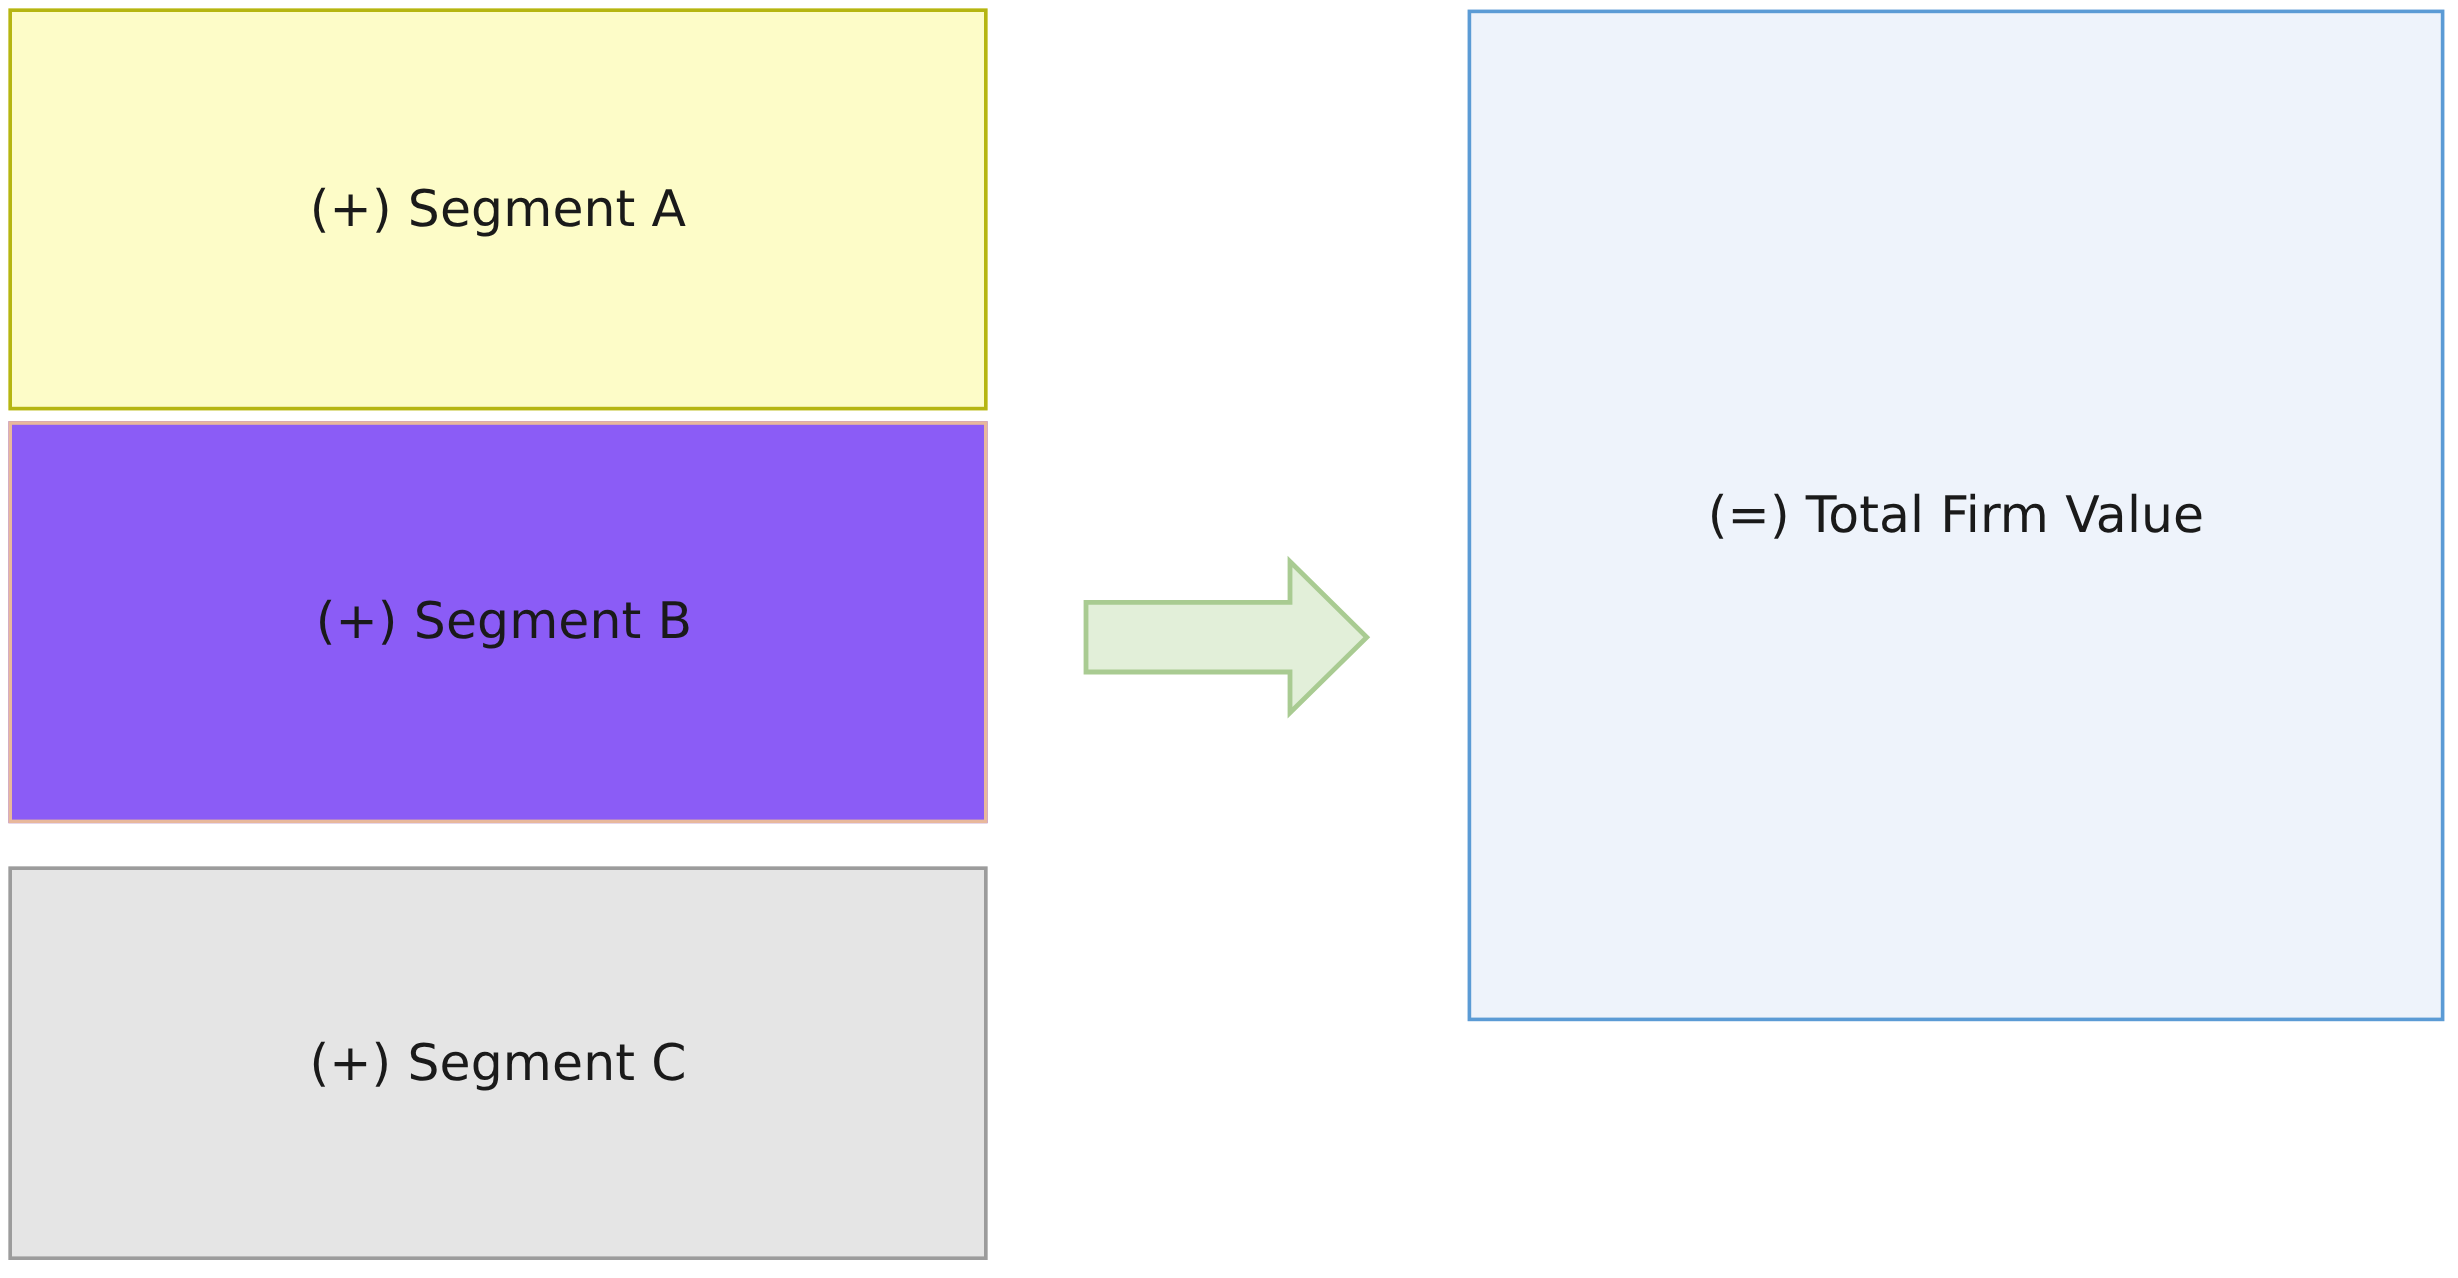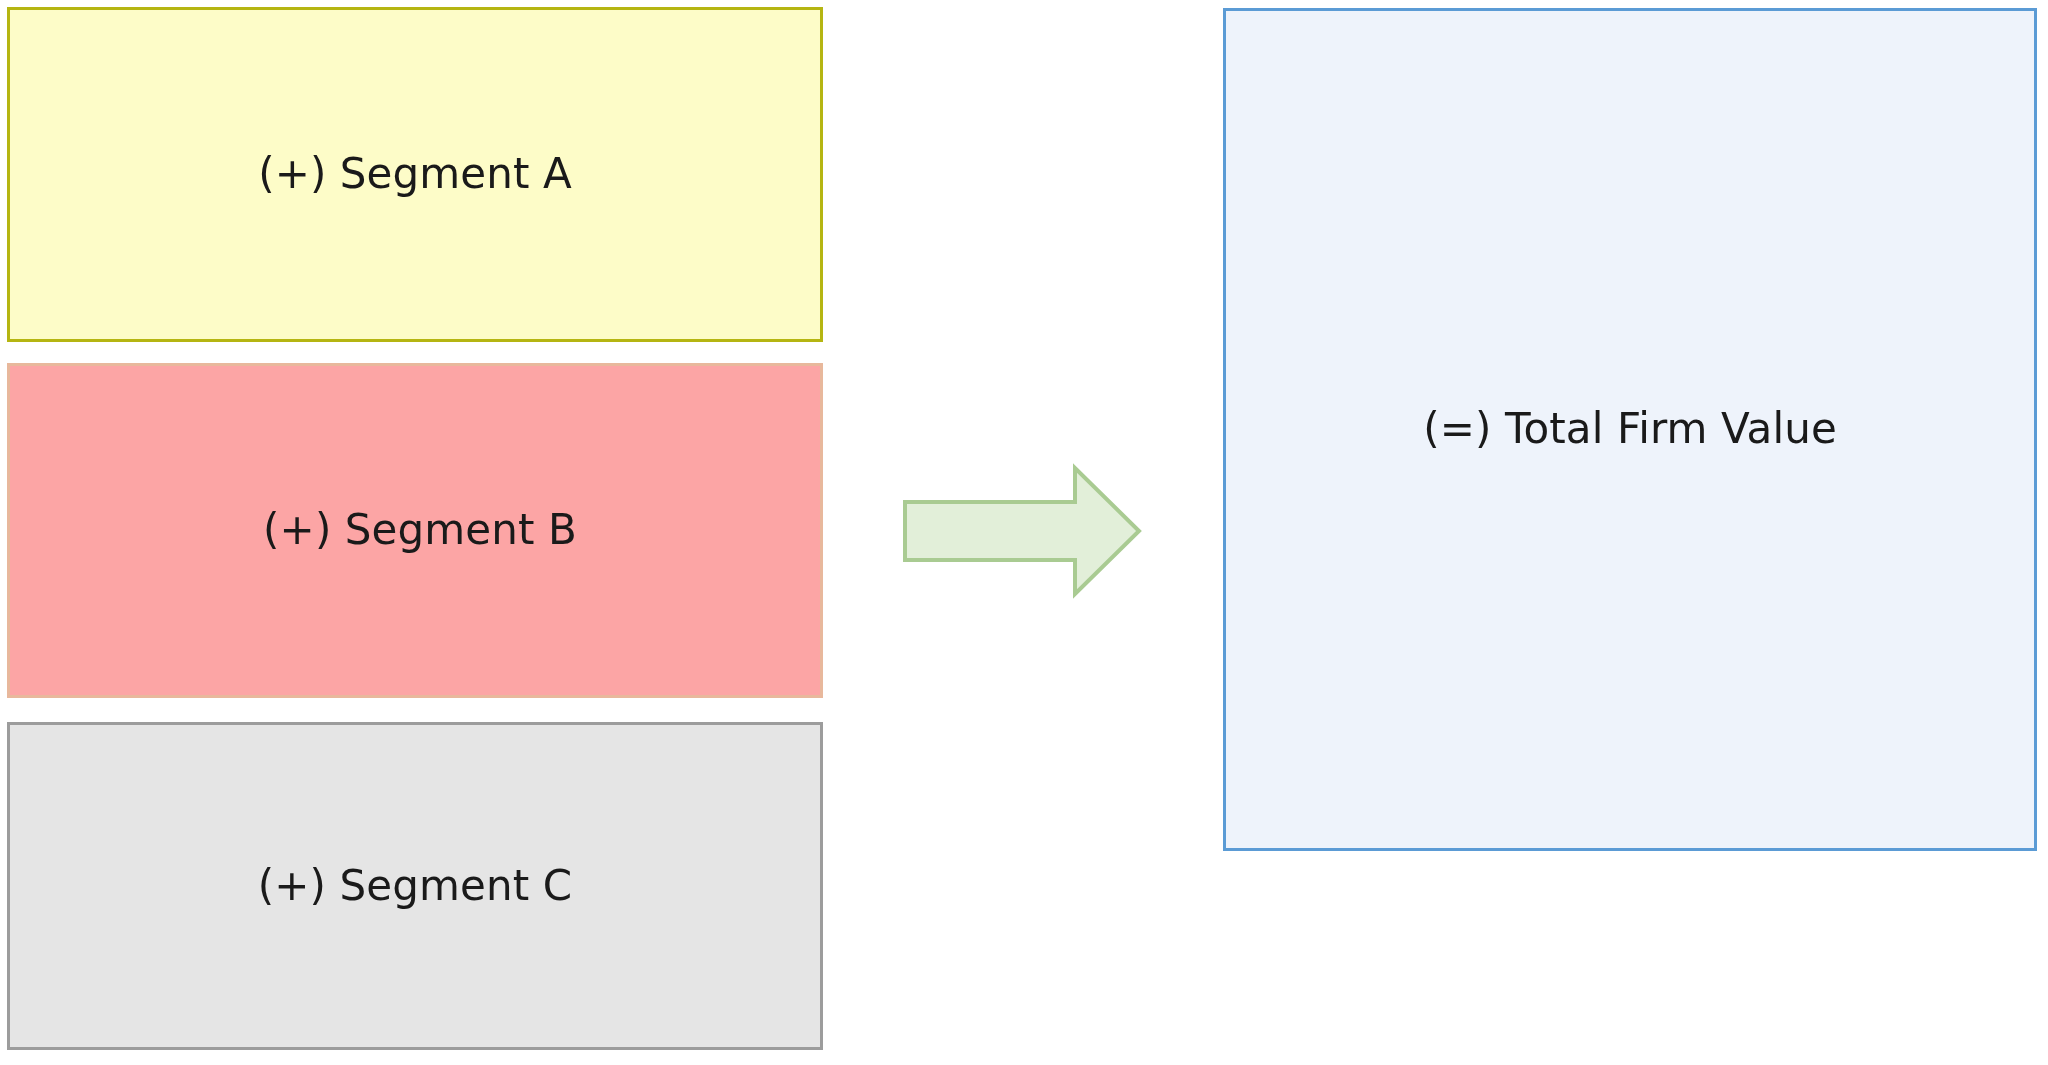--- a/index.html
+++ b/index.html
@@ -49,24 +49,24 @@
     top: 7px;
     width: 816px;
     height: 335px;
     background: #fdfcc8;
     border-width: 3px;
     border-color: #b5b512;
   }
 
   #segment-b {
     left: 7px;
-    top: 363px;
+    top: 351px;
     width: 816px;
     height: 335px;
-    background: #fca5a5;
+    background: #8b5cf6;
     border-width: 3px;
     border-color: #e8b89c;
     padding-left: 10px;
   }
 
   #segment-c {
     left: 7px;
     top: 722px;
     width: 816px;
     height: 328px;

